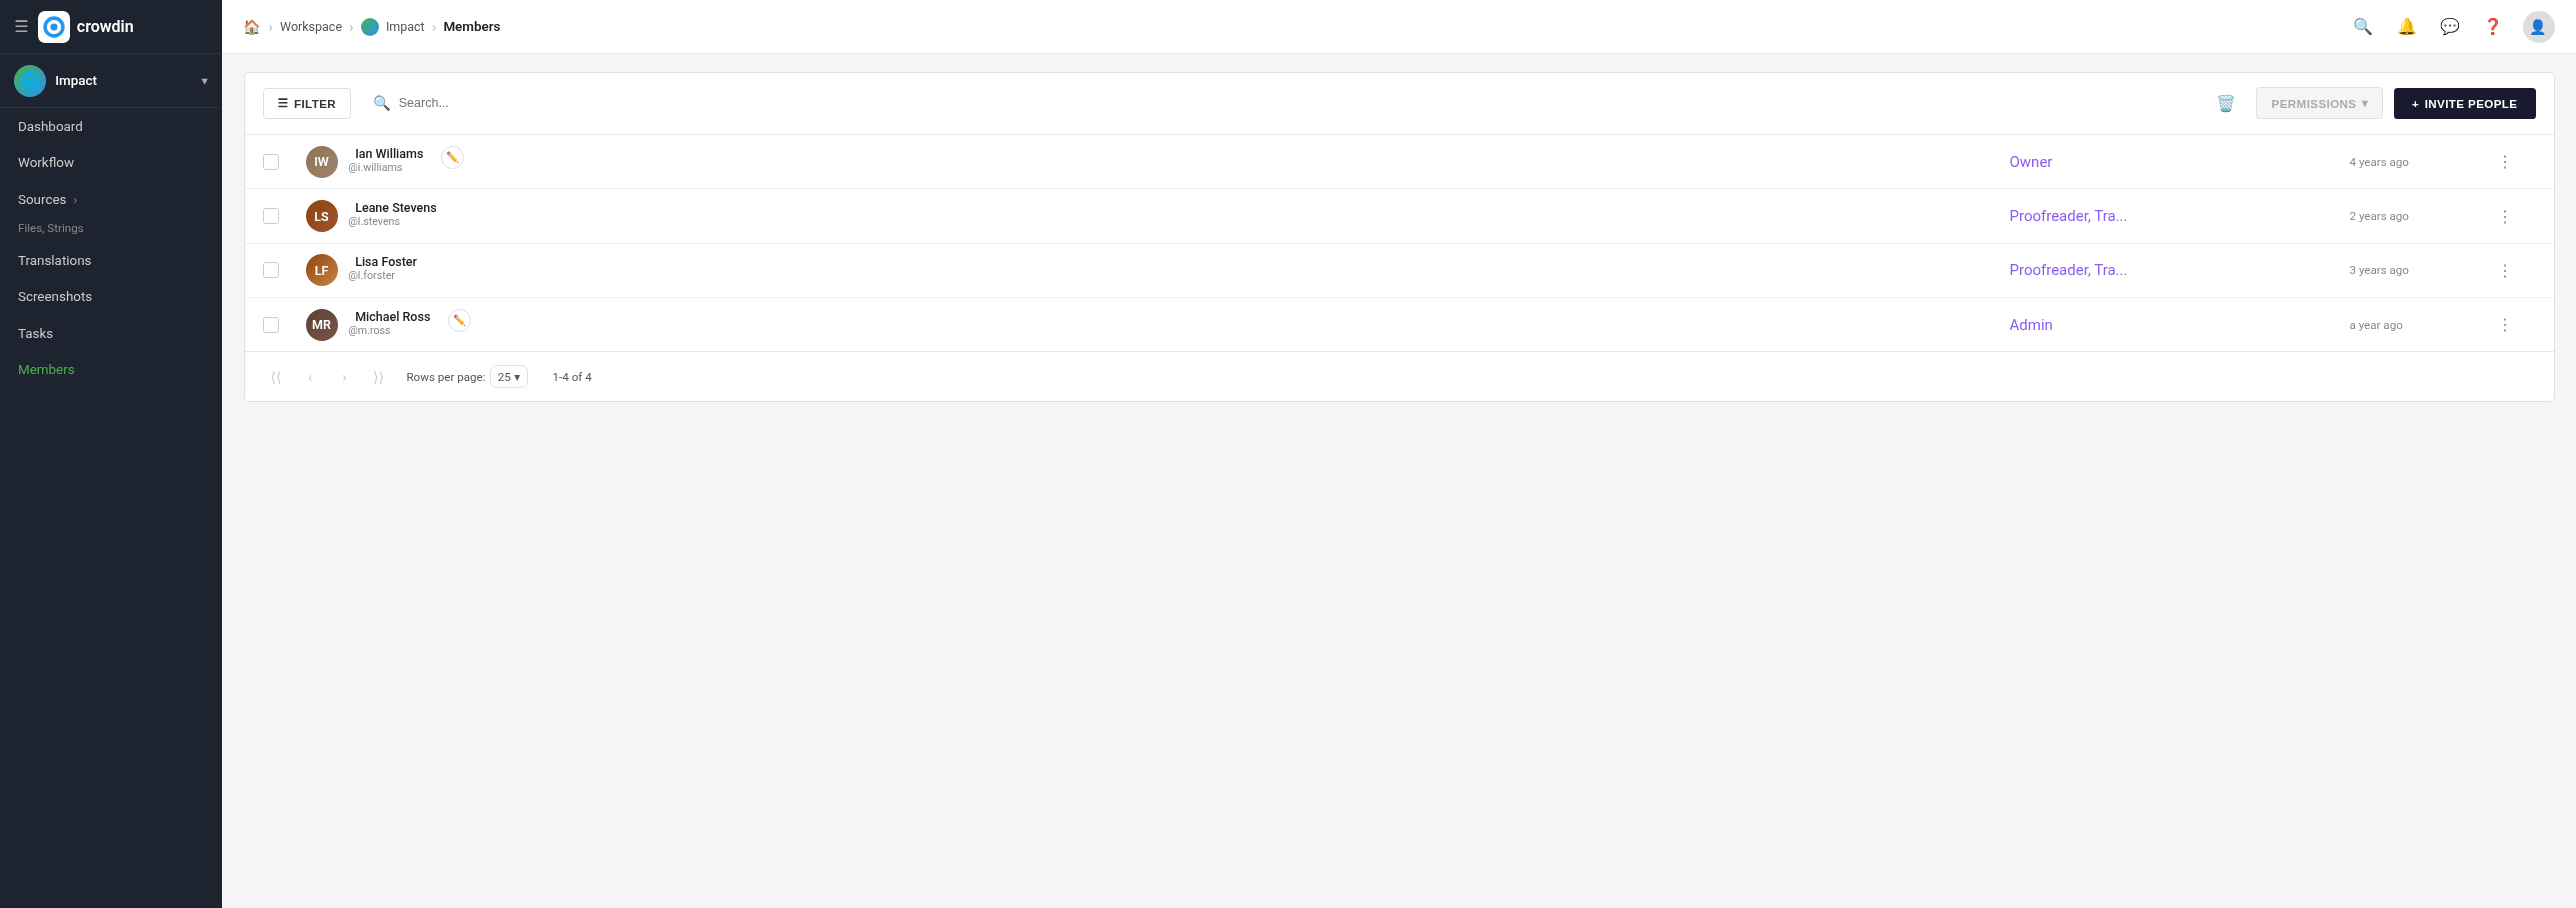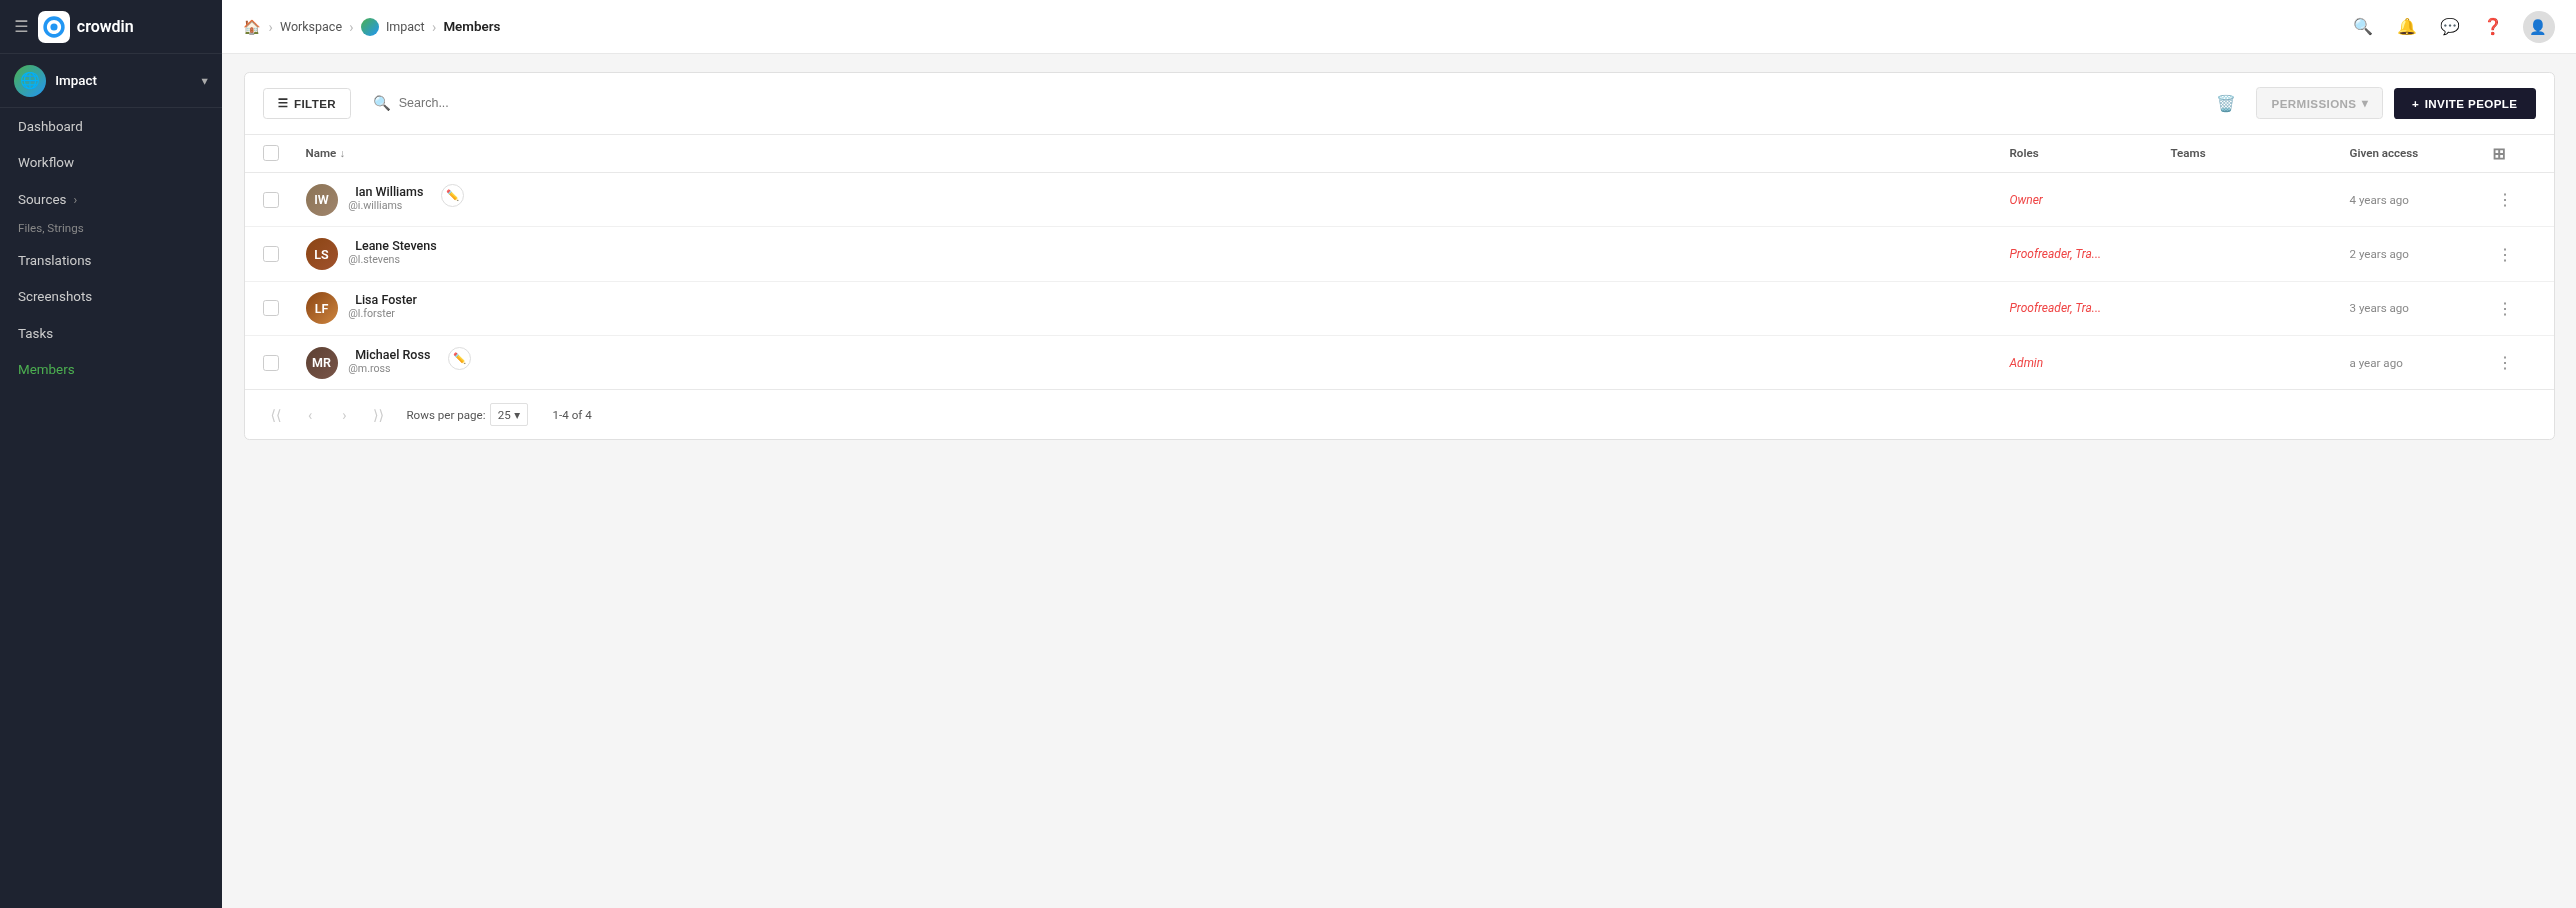--- a/index.html
+++ b/index.html
@@ -321,21 +321,21 @@
       border: 0.9px solid #ddd;
       display: flex;
       align-items: center;
       justify-content: center;
       font-size: 10.7px;
       color: #888;
       cursor: pointer;
       margin-left: 7.2px;
     }
 
-    .role-text { font-size: 12px; color: #ef4444; font-style: italic; }
+    .role-text { font-size: 15px; color: #8b5cf6; }
     .teams-text { font-size: 12.5px; color: #444; }
     .access-text { font-size: 11.6px; color: #888; }
 
     .more-btn {
       width: 25px;
       height: 25px;
       display: flex;
       align-items: center;
       justify-content: center;
       border-radius: 50%;
@@ -380,21 +380,21 @@
       align-items: center;
       gap: 4px;
       margin-left: 7.2px;
     }
     .rows-select {
       display: flex;
       align-items: center;
       gap: 3.6px;
       border: 0.9px solid #e0e0e0;
       padding: 3.6px 7.2px;
-      border-radius: 2px;
+      border-radius: 7px;
       cursor: pointer;
       font-size: 11.6px;
     }
     .page-info { margin-left: 17px; }
 
     .col-customize {
       cursor: pointer;
       color: #888;
       font-size: 16px;
     }
@@ -498,35 +498,20 @@
         <button class="permissions-btn">
           <span>PERMISSIONS</span>
           <span>▾</span>
         </button>
         <button class="invite-btn">
           <span>+</span>
           <span>INVITE PEOPLE</span>
         </button>
       </div>
 
-      <div class="table-header">
-        <div>
-          <div class="checkbox"></div>
-        </div>
-        <div class="name-col-header">
-          <span>Name</span>
-          <span class="sort-icon">↓</span>
-        </div>
-        <div>Roles</div>
-        <div>Teams</div>
-        <div>Given access</div>
-        <div>
-          <span class="col-customize">⊞</span>
-        </div>
-      </div>
 
       <div id="table-body">
           <div class="table-row">
       <div>
         <div class="checkbox"></div>
       </div>
       <div class="member-info">
         <div class="member-avatar ian">IW</div>
         <div>
           <div class="member-name">Ian Williams</div>

